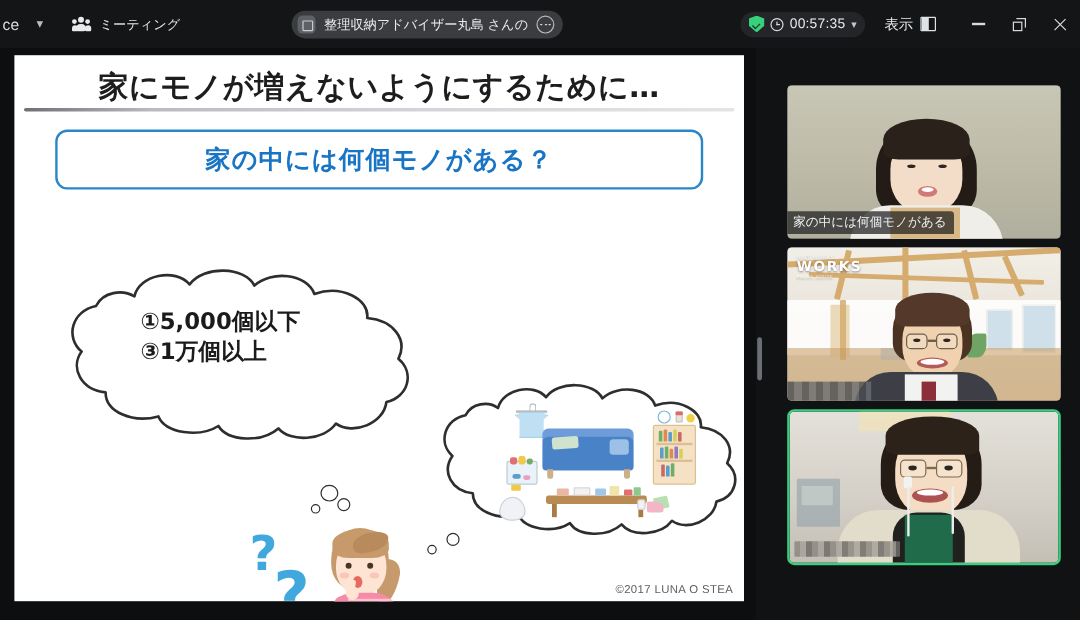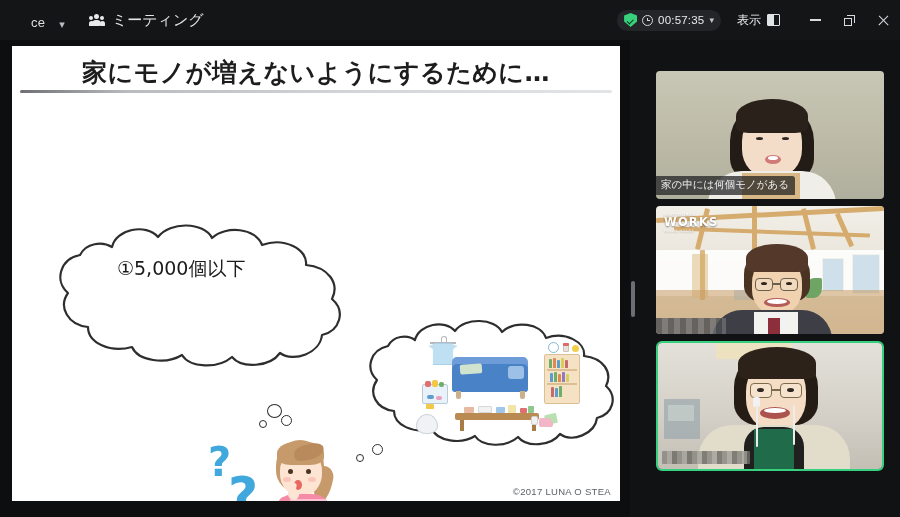--- a/index.html
+++ b/index.html
@@ -6,30 +6,30 @@
   html,body { width:900px; height:517px; overflow:hidden; background:#000; }
   body { font-family:"Liberation Sans","DejaVu Sans",sans-serif; }
 
   #app { position:relative; width:900px; height:517px; background:#111214; }
 
   
   .topbar {
     position:absolute; left:0; top:0; width:900px; height:40px;
     background:#141517; display:flex; align-items:center;
   }
-  .tb-left { display:flex; align-items:flex-end; gap:0; padding-left:0;margin-left:29px; }
+  .tb-left { display:flex; align-items:center; gap:0; padding-left:0; }
   .tb-appname {
     color:#dcdee0; font-size:13px; letter-spacing:.3px; padding-left:2px;
   }
   .tb-chev {
     color:#b9bcc0; font-size:11px; padding:0 6px 0 14px; line-height:1;
   }
   .tb-meeting {
     display:flex; align-items:center; gap:7px; margin-left:18px;
-    color:#e3e5e7; font-size:15px;
+    color:#e3e5e7; font-size:11px;
   }
   .ico-people { display:inline-block; width:16px; height:13px; position:relative; }
   .ico-people i, .ico-people b {
     position:absolute; background:#e8eaec; border-radius:50%;
   }
   .ico-people .h1 { width:5px; height:5px; left:5.5px; top:0; }
   .ico-people .h2 { width:4px; height:4px; left:0.5px; top:2px; }
   .ico-people .h3 { width:4px; height:4px; left:11px; top:2px; }
   .ico-people .b1 { width:9px; height:6px; left:3.5px; top:6px; border-radius:4px 4px 2px 2px; }
   .ico-people .b2 { width:5px; height:5px; left:0; top:7.5px; border-radius:3px 3px 1px 1px; }
@@ -149,21 +149,21 @@
     font-family:"DejaVu Sans","Liberation Sans",sans-serif;
   }
 
   
   .cloud { position:absolute; }
   .cloud svg { display:block; overflow:visible; }
   .cloud-left { left:42px; top:175px; width:310px; height:150px; }
   .opts {
     position:absolute; left:105px; top:210px; width:250px;
     font-family:"DejaVu Sans","Liberation Sans",sans-serif;
-    font-weight:400; color:#1b1b1b; font-size:19px; line-height:1.33;
+    font-weight:700; color:#1b1b1b; font-size:19px; line-height:1.33;
   }
   .opt { white-space:nowrap; }
 
   .cloud-right { left:355px; top:270px; width:250px; height:135px; }
 
   
   .bub { position:absolute; border:1.6px solid #2e2e2e; border-radius:50%; background:#fff; }
   .sofa-body {
     position:absolute; left:440px; top:318px; width:76px; height:28px;
     background:#4a82c8; border-radius:5px 5px 3px 3px;
@@ -389,20 +389,29 @@
             <i class="h2"></i>
             <i class="h3"></i>
           <b class="b1"></b>
             <b class="b2"></b>
             <b class="b3"></b>
         </span>
         <span>ミーティング</span>
       </div>
     </div>
 
+    <div class="tb-center">
+      <span class="tb-center-ico"></span>
+      <span class="tb-center-label">整理収納アドバイザー丸島 さんの</span>
+      <span class="tb-dots">
+        <span></span>
+          <span></span>
+          <span></span>
+      </span>
+    </div>
 
     <div class="tb-right">
       <div class="tb-pill">
         <span class="ico-shield"></span>
         <span class="ico-clock"></span>
         <span class="tb-timer">00:57:35</span>
         <span class="tb-pill-chev">▾</span>
       </div>
 
       <div class="tb-view">
@@ -432,33 +441,37 @@
       </div>
     </div>
   </div>
 
   <div class="stage">
     <div class="slide">
 
       <div class="slide-title">家にモノが増えないようにするために…</div>
       <div class="slide-rule"></div>
 
+      <div class="qbox">
+        <span class="qbox-text">家の中には何個モノがある？</span>
+      </div>
 
       <div class="cloud cloud-left">
         <svg viewBox="0 0 310 150" width="310" height="150">
           <path d="M58,26 C62,8 92,2 104,16 C116,0 150,1 158,17 C172,4 202,7 208,24
                    C230,16 254,28 252,44 C274,46 286,62 278,78 C292,90 286,110 268,114
                    C266,132 240,142 226,132 C216,146 188,148 178,136 C164,148 136,147 128,134
                    C112,144 84,140 78,126 C56,132 34,122 34,106 C14,104 4,86 14,72
                    C0,60 6,38 26,34 C32,22 48,20 58,26 Z" fill="#ffffff" stroke="#2e2e2e" stroke-width="2.2" stroke-linejoin="round"></path>
         </svg>
       </div>
 
       <div class="opts">
         <div class="opt">①5,000個以下</div>
+        <div class="opt">③1万個以上</div>
       </div>
 
       <div class="cloud cloud-right">
         <svg viewBox="0 0 250 135" width="250" height="135">
           <path d="M48,24 C52,8 78,3 88,15 C98,1 128,2 135,16 C148,4 174,7 179,22
                    C198,15 219,26 217,40 C236,42 246,56 239,70 C251,81 246,98 230,102
                    C228,118 205,127 193,118 C184,130 160,132 151,121 C139,132 115,131 108,120
                    C94,129 70,125 65,113 C46,118 27,109 27,95 C9,93 1,77 10,64
                    C-2,53 3,34 21,30 C26,20 40,18 48,24 Z" fill="#ffffff" stroke="#2e2e2e" stroke-width="2.2" stroke-linejoin="round"></path>
         </svg>

